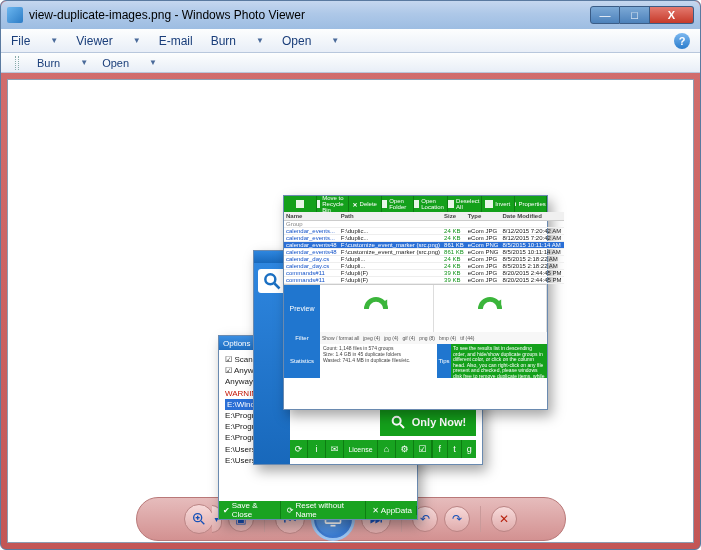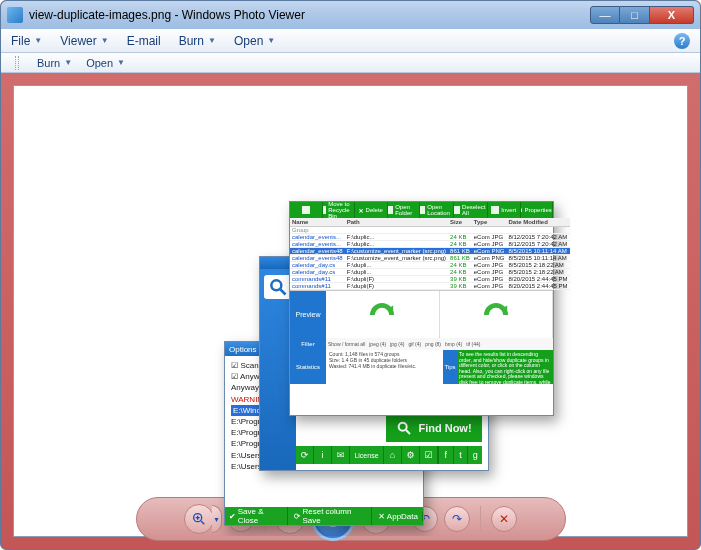--- a/index.html
+++ b/index.html
@@ -24,29 +24,29 @@
 .ctrl { width: 30px; height: 18px; display: flex; align-items: center; justify-content: center; font-size: 11px; color: #fff; border: 1px solid #3a5c86; }
 .ctrl.min { background: linear-gradient(#7ca9d6,#4d82bb); border-radius: 3px 0 0 3px; }
 .ctrl.max { background: linear-gradient(#7ca9d6,#4d82bb); border-left: none; }
 .ctrl.close { width: 44px; background: linear-gradient(#e47a6f,#c63a2a); border-radius: 0 3px 3px 0; border-left: none; font-weight: bold; }
 
 
 .menubar {
   height: 24px; background: linear-gradient(#fdfefe,#e8eef7); border-bottom: 1px solid #b8c7dc;
   display: flex; align-items: center; padding: 0 10px; gap: 18px; font-size: 12px;
 }
-.menubar .mitem { color: #1a3e7a; cursor: default; display: flex; align-items: center; gap: 4px; }
+.menubar .mitem { color: #1a3e7a; cursor: default; display: flex; align-items: center; gap: 20px; }
 .menubar .arrow { font-size: 8px; color: #4a6a9a; }
 .menubar .help { margin-left: auto; width: 16px; height: 16px; border-radius: 50%; background: linear-gradient(#7cb8f0,#2a7ccc); color: #fff; font-size: 11px; display: flex; align-items: center; justify-content: center; font-weight: bold; }
 .menubar.small { height: 20px; padding-left: 14px; gap: 14px; font-size: 11px; }
 .menubar.small .grip { width: 4px; height: 14px; border-left: 1px dotted #8aa; border-right: 1px dotted #8aa; margin-right: 4px; }
 
 
 .content {
-  flex: 1; margin: 12px; background: #fff; border: 1px solid #8b9db3;
+  flex: 1; margin: 6px; background: #fff; border: 1px solid #8b9db3;
   position: relative; overflow: hidden;
 }
 .card {
   position: absolute; background: #fff; border: 1px solid #6a8ab0;
   box-shadow: 4px 6px 12px rgba(0,0,0,.35);
   font-size: 8px; color: #222;
 }
 
 .cardC { left: 210px; top: 255px; width: 200px; height: 185px; z-index: 1; }
 .cardC .hdr { background: linear-gradient(#3a8de0,#1f6fc2); color: #fff; height: 14px; padding: 0 4px; display: flex; align-items: center; }
@@ -175,21 +175,21 @@
 modify t...</div>
         <div class="sel">E:\Wind...</div>
         <div class="p">E:\Progra...</div>
         <div class="p">E:\Program Files (x86)</div>
         <div class="p">E:\ProgramData</div>
         <div class="p">E:\Users\Nosa Lee\AppData\Local</div>
         <div class="p">E:\Users\Nosa Lee\AppData\Roaming</div>
       </div>
       <div class="btns">
         <span class="b">✔ <span>Save &amp; Close</span></span>
-        <span class="b">⟳ <span>Reset column Save</span></span>
+        <span class="b">⟳ <span>Reset without Name</span></span>
         <span class="b">✕ <span>AppData</span></span>
       </div>
     </div>
 
     <div class="card cardB">
       <div class="top"></div>
       <div class="side"></div>
       <div class="mag">
         <svg viewBox="0 0 24 24">
             <circle cx="10" cy="10" r="6" fill="none" stroke="#1a6fc2" stroke-width="3"></circle>
@@ -201,21 +201,21 @@
         <div class="line"><span class="chk"></span>○ <span>All but System</span></div>
         <div class="line"><span class="chk"></span>☑ <span>System</span></div>
         <div class="line"><span class="chk"></span>● <span>Only Specified...</span></div>
         <div style="height:60px;border:1px solid #ccc;margin-top:4px"></div>
       </div>
       <div class="find">
         <svg width="16" height="16" viewBox="0 0 24 24">
             <circle cx="10" cy="10" r="6" fill="none" stroke="#fff" stroke-width="3"></circle>
             <line x1="15" y1="15" x2="21" y2="21" stroke="#fff" stroke-width="3"></line>
           </svg>
-        <span>Find Now!</span>
+        <span>Only Now!</span>
       </div>
       <div class="toolbar">
         <div class="tb">⟳</div>
         <div class="tb">i</div>
         <div class="tb">✉</div>
         <div class="tb lic">License</div>
         <div class="tb">⌂</div>
         <div class="tb">⚙</div>
         <div class="tb">☑</div>
         <div class="tb">⊕</div>

